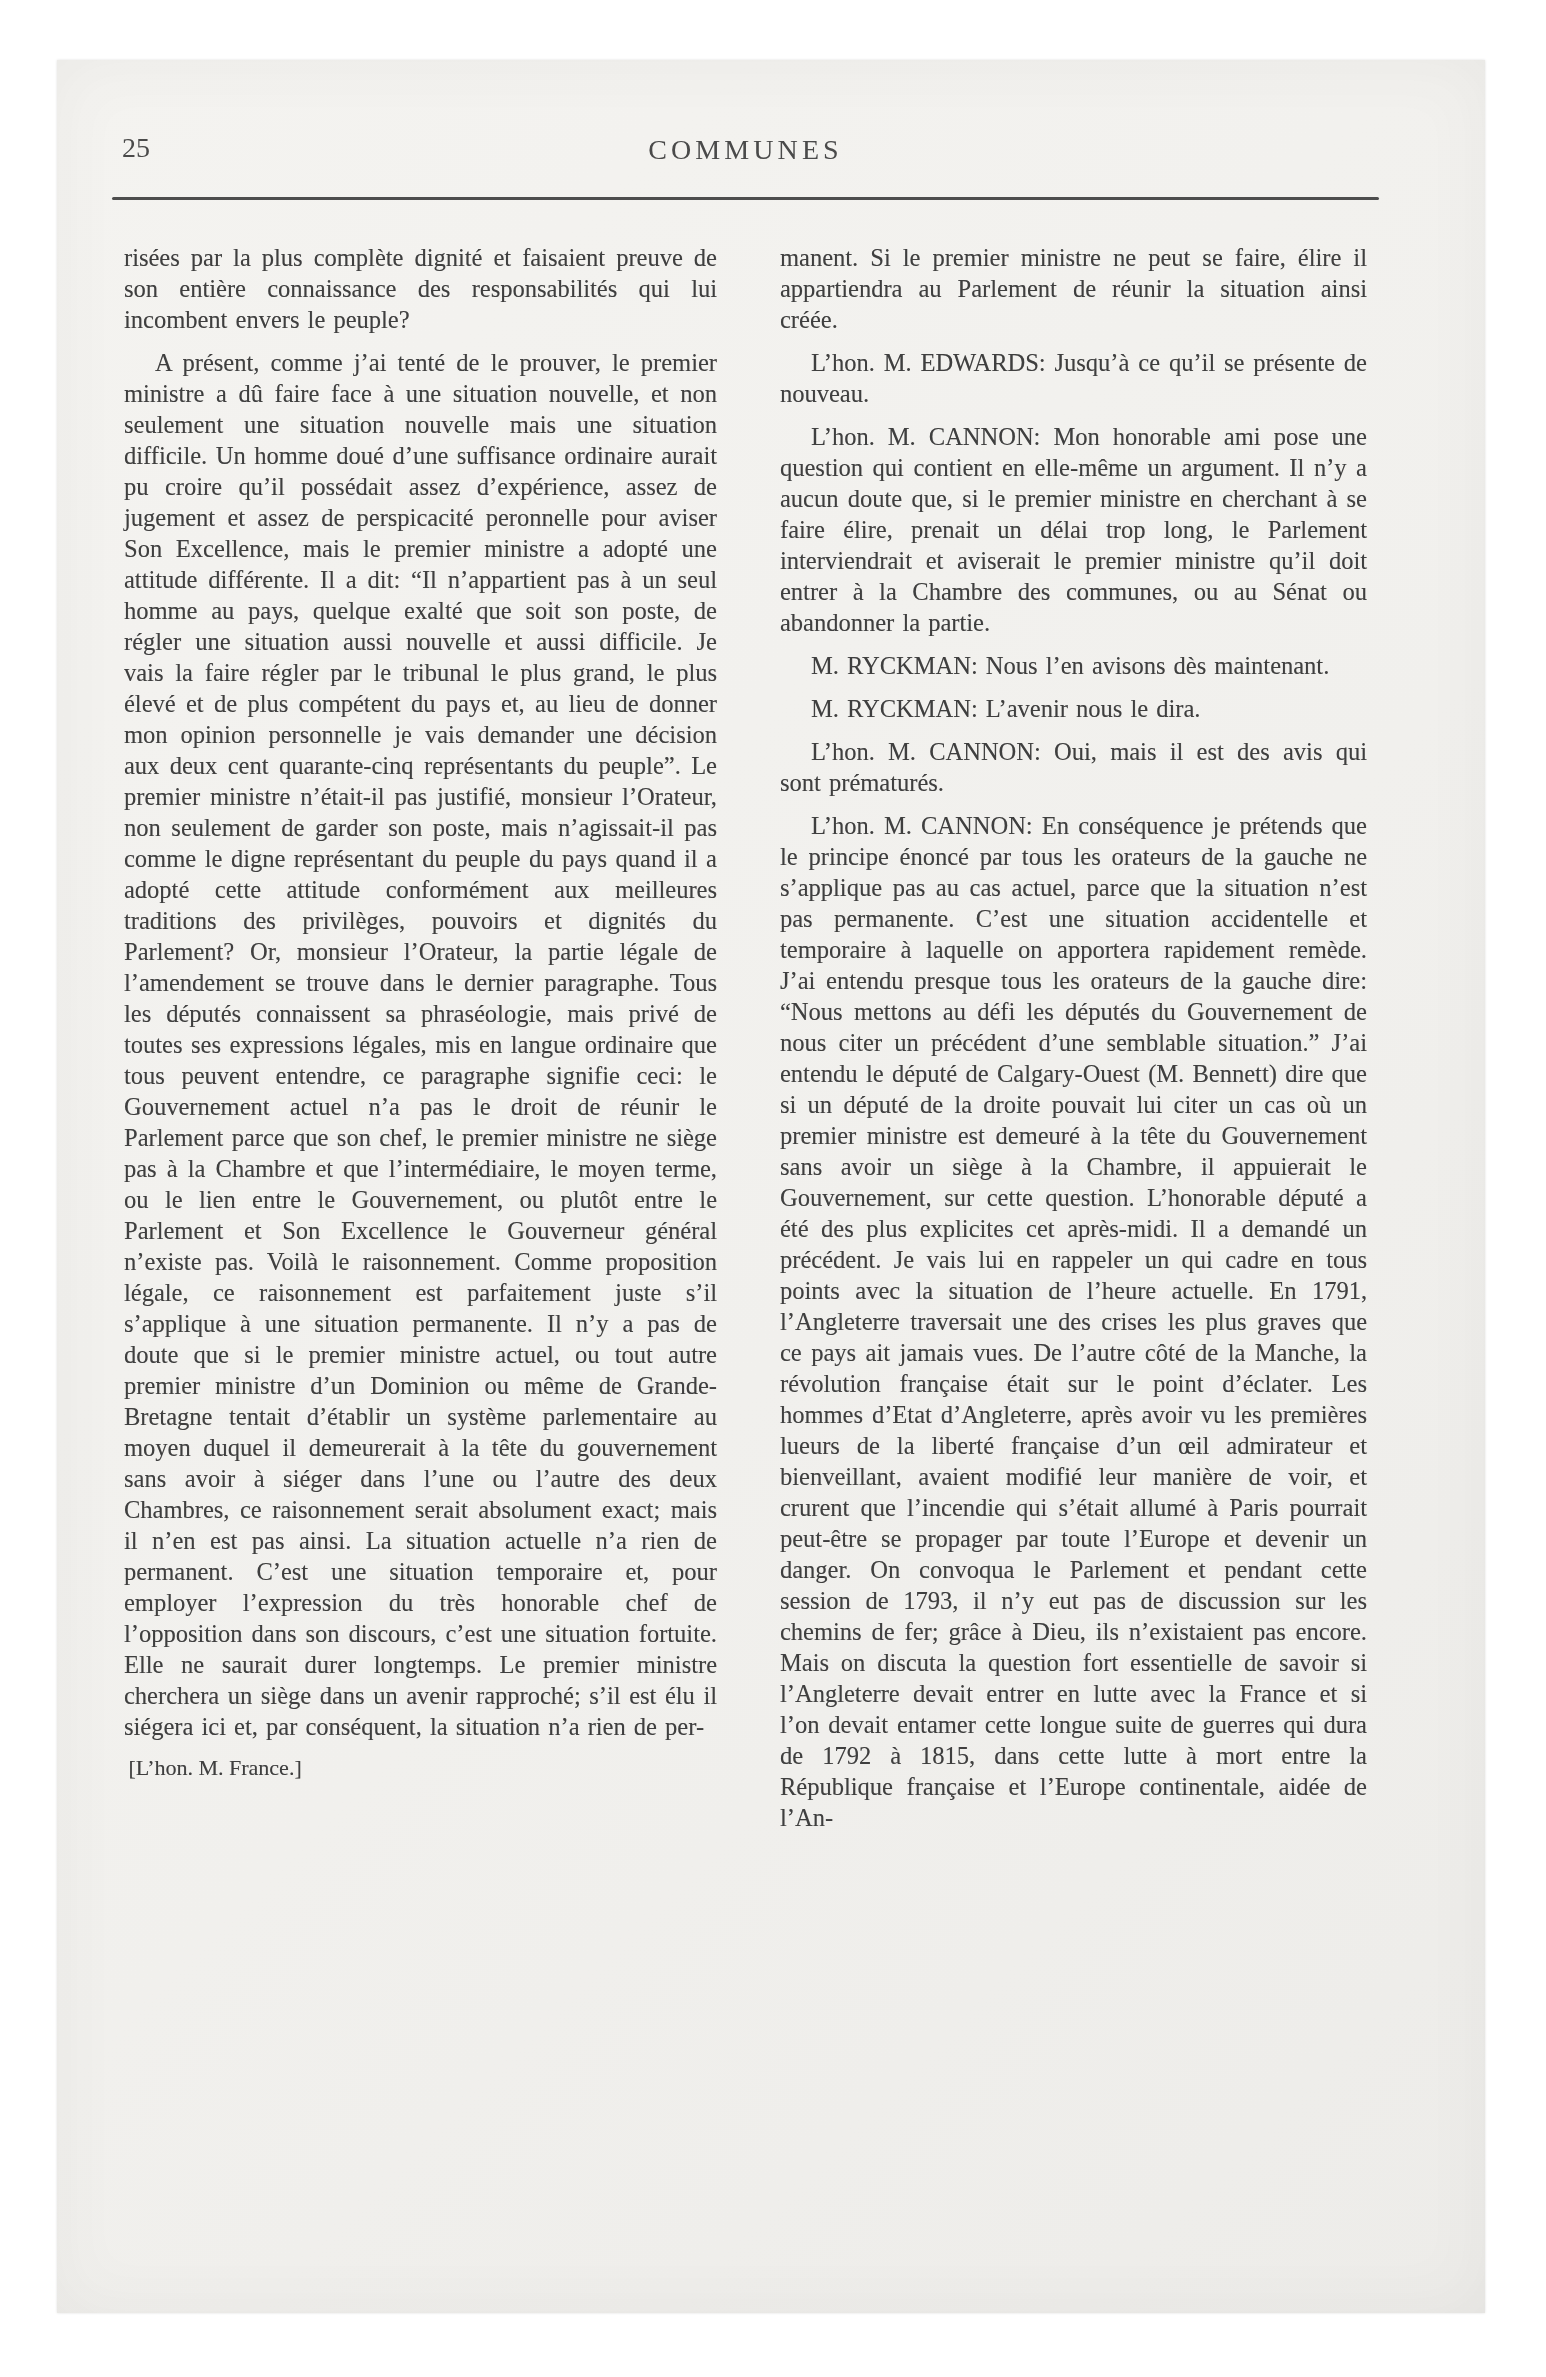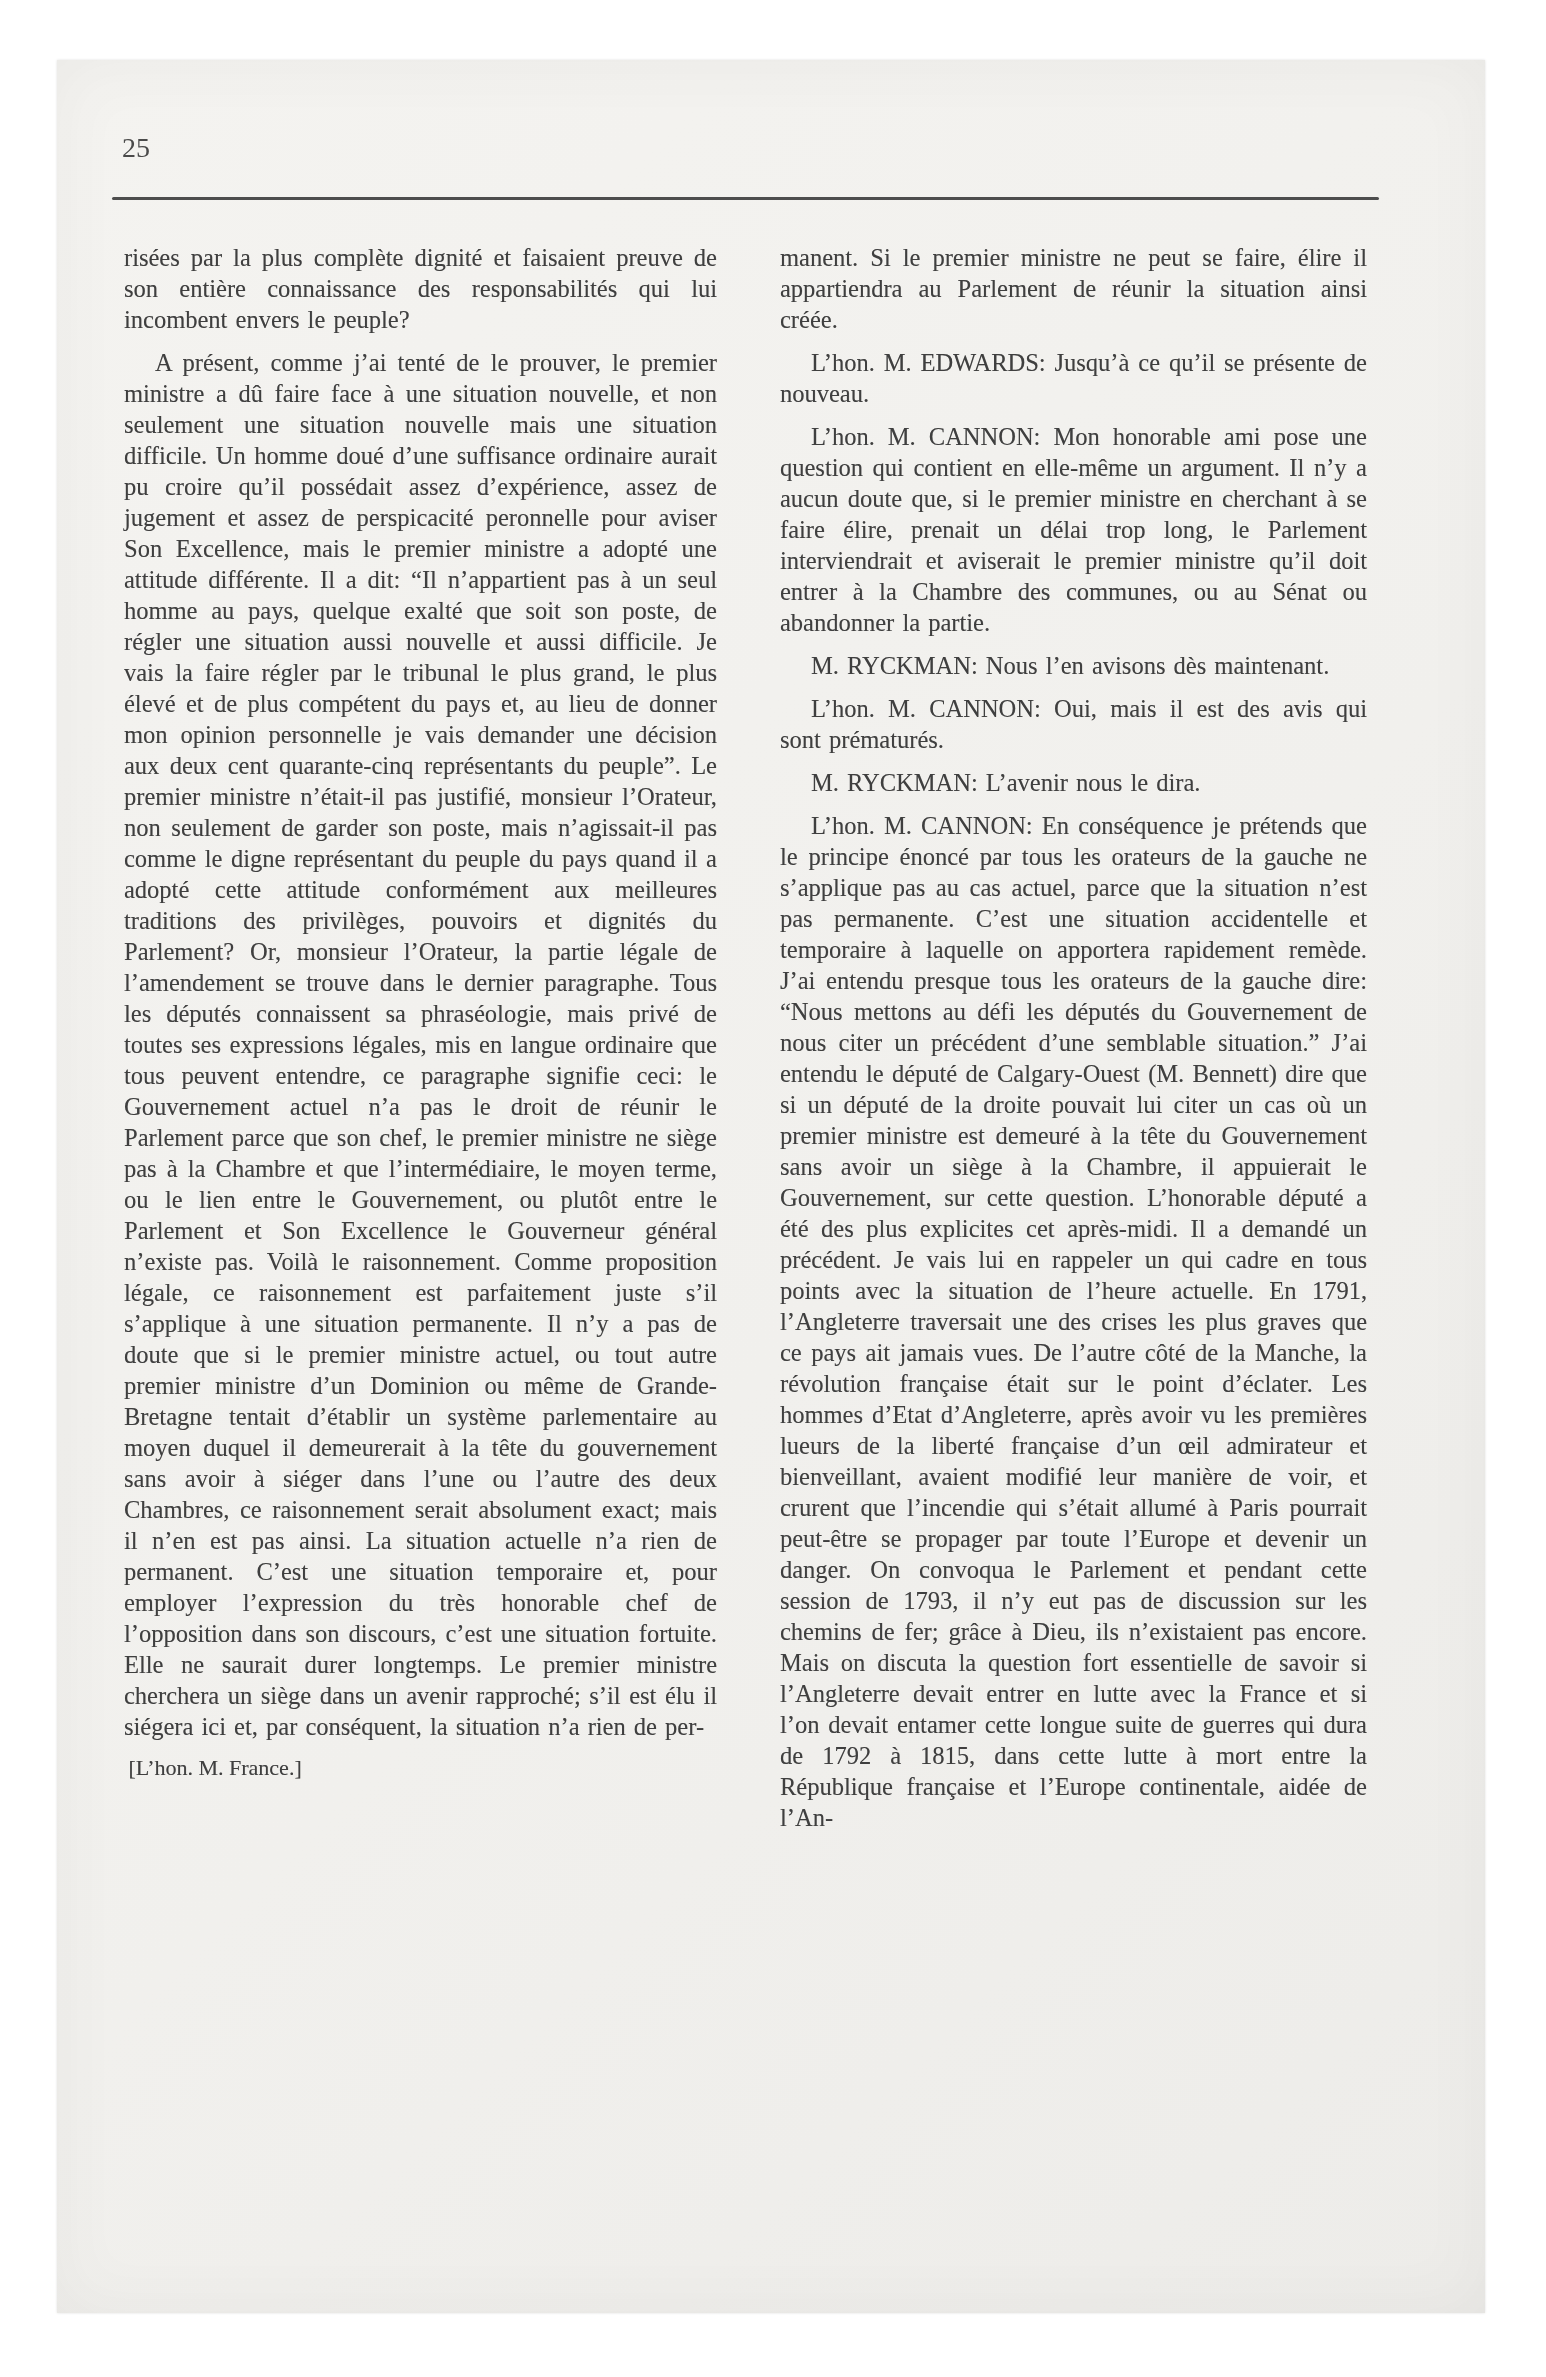--- a/index.html
+++ b/index.html
@@ -78,36 +78,37 @@
     text-shadow: 0.2px 0.2px 0 rgba(60,60,60,0.35);
   }
 </style>
 </head>
 <body>
 
 <div class="scan">
 
   <span class="page-num">25</span>
 
+  <div class="header-title">COMMUNES</div>
 
   <div class="rule"></div>
 
   <div class="columns">
 
     <div class="col-left">
       <p class="para">risées par la plus complète dignité et faisaient preuve de son entière connaissance des responsabilités qui lui incombent envers le peuple?</p>
       <p class="para indent">A présent, comme j’ai tenté de le prouver, le premier ministre a dû faire face à une situation nouvelle, et non seulement une situation nouvelle mais une situation difficile. Un homme doué d’une suffisance ordinaire aurait pu croire qu’il possédait assez d’expérience, assez de jugement et assez de perspicacité peronnelle pour aviser Son Excellence, mais le premier ministre a adopté une attitude différente. Il a dit: “Il n’appartient pas à un seul homme au pays, quelque exalté que soit son poste, de régler une situation aussi nouvelle et aussi difficile. Je vais la faire régler par le tribunal le plus grand, le plus élevé et de plus compétent du pays et, au lieu de donner mon opinion personnelle je vais demander une décision aux deux cent quarante-cinq représentants du peuple”. Le premier ministre n’était-il pas justifié, monsieur l’Orateur, non seulement de garder son poste, mais n’agissait-il pas comme le digne représentant du peuple du pays quand il a adopté cette attitude conformément aux meilleures traditions des privilèges, pouvoirs et dignités du Parlement? Or, monsieur l’Orateur, la partie légale de l’amendement se trouve dans le dernier paragraphe. Tous les députés connaissent sa phraséologie, mais privé de toutes ses expressions légales, mis en langue ordinaire que tous peuvent entendre, ce paragraphe signifie ceci: le Gouvernement actuel n’a pas le droit de réunir le Parlement parce que son chef, le premier ministre ne siège pas à la Chambre et que l’intermédiaire, le moyen terme, ou le lien entre le Gouvernement, ou plutôt entre le Parlement et Son Excellence le Gouverneur général n’existe pas. Voilà le raisonnement. Comme proposition légale, ce raisonnement est parfaitement juste s’il s’applique à une situation permanente. Il n’y a pas de doute que si le premier ministre actuel, ou tout autre premier ministre d’un Dominion ou même de Grande-Bretagne tentait d’établir un système parlementaire au moyen duquel il demeurerait à la tête du gouvernement sans avoir à siéger dans l’une ou l’autre des deux Chambres, ce raisonnement serait absolument exact; mais il n’en est pas ainsi. La situation actuelle n’a rien de permanent. C’est une situation temporaire et, pour employer l’expression du très honorable chef de l’opposition dans son discours, c’est une situation fortuite. Elle ne saurait durer longtemps. Le premier ministre cherchera un siège dans un avenir rapproché; s’il est élu il siégera ici et, par conséquent, la situation n’a rien de per-</p>
       <p class="footer-line">[L’hon. M. France.]</p>
     </div>
 
     <div class="col-right">
       <p class="para">manent. Si le premier ministre ne peut se faire, élire il appartiendra au Parlement de réunir la situation ainsi créée.</p>
       <p class="para indent speech">L’hon. M. EDWARDS: Jusqu’à ce qu’il se présente de nouveau.</p>
       <p class="para indent speech">L’hon. M. CANNON: Mon honorable ami pose une question qui contient en elle-même un argument. Il n’y a aucun doute que, si le premier ministre en cherchant à se faire élire, prenait un délai trop long, le Parlement interviendrait et aviserait le premier ministre qu’il doit entrer à la Chambre des communes, ou au Sénat ou abandonner la partie.</p>
       <p class="para indent speech">M. RYCKMAN: Nous l’en avisons dès maintenant.</p>
+      <p class="para indent speech">M. RYCKMAN: L’avenir nous le dira.</p>
       <p class="para indent speech">L’hon. M. CANNON: Oui, mais il est des avis qui sont prématurés.</p>
-      <p class="para indent speech">M. RYCKMAN: L’avenir nous le dira.</p>
       <p class="para indent speech">L’hon. M. CANNON: En conséquence je prétends que le principe énoncé par tous les orateurs de la gauche ne s’applique pas au cas actuel, parce que la situation n’est pas permanente. C’est une situation accidentelle et temporaire à laquelle on apportera rapidement remède. J’ai entendu presque tous les orateurs de la gauche dire: “Nous mettons au défi les députés du Gouvernement de nous citer un précédent d’une semblable situation.” J’ai entendu le député de Calgary-Ouest (M. Bennett) dire que si un député de la droite pouvait lui citer un cas où un premier ministre est demeuré à la tête du Gouvernement sans avoir un siège à la Chambre, il appuierait le Gouvernement, sur cette question. L’honorable député a été des plus explicites cet après-midi. Il a demandé un précédent. Je vais lui en rappeler un qui cadre en tous points avec la situation de l’heure actuelle. En 1791, l’Angleterre traversait une des crises les plus graves que ce pays ait jamais vues. De l’autre côté de la Manche, la révolution française était sur le point d’éclater. Les hommes d’Etat d’Angleterre, après avoir vu les premières lueurs de la liberté française d’un œil admirateur et bienveillant, avaient modifié leur manière de voir, et crurent que l’incendie qui s’était allumé à Paris pourrait peut-être se propager par toute l’Europe et devenir un danger. On convoqua le Parlement et pendant cette session de 1793, il n’y eut pas de discussion sur les chemins de fer; grâce à Dieu, ils n’existaient pas encore. Mais on discuta la question fort essentielle de savoir si l’Angleterre devait entrer en lutte avec la France et si l’on devait entamer cette longue suite de guerres qui dura de 1792 à 1815, dans cette lutte à mort entre la République française et l’Europe continentale, aidée de l’An-</p>
     </div>
 
   </div>
 </div>
 
 
 </body></html>

